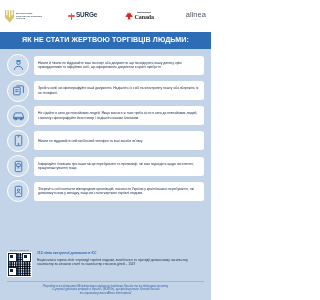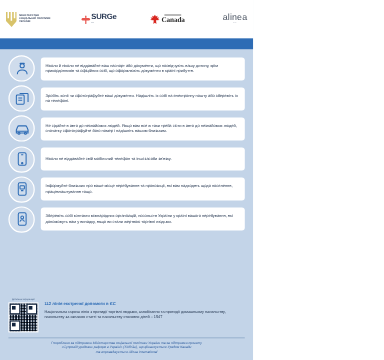--- a/index.html
+++ b/index.html
@@ -165,20 +165,21 @@
       </div>
     </div>
 
     <div class="alinea">
       <div class="alinea-name">alinea</div>
       <div class="alinea-sub">•••</div>
     </div>
   </div>
 
   <div class="banner">
+    <div class="banner-l1">ЯК НЕ СТАТИ ЖЕРТВОЮ ТОРГІВЦІВ ЛЮДЬМИ:</div>
   </div>
 
   <div class="tips">
 
     <div class="tip">
       <div class="tip-icon">
         <svg width="13" height="13" viewBox="0 0 24 24" fill="none" stroke="#2e6cb5" stroke-width="1.6">
           <circle cx="12" cy="7" r="3.2"></circle>
             <path d="M4.5 20c0-4 3.4-6.4 7.5-6.4S19.5 16 19.5 20"></path>
           <rect x="8" y="2.4" width="8" height="2" rx="1" fill="#2e6cb5" stroke="none"></rect>

